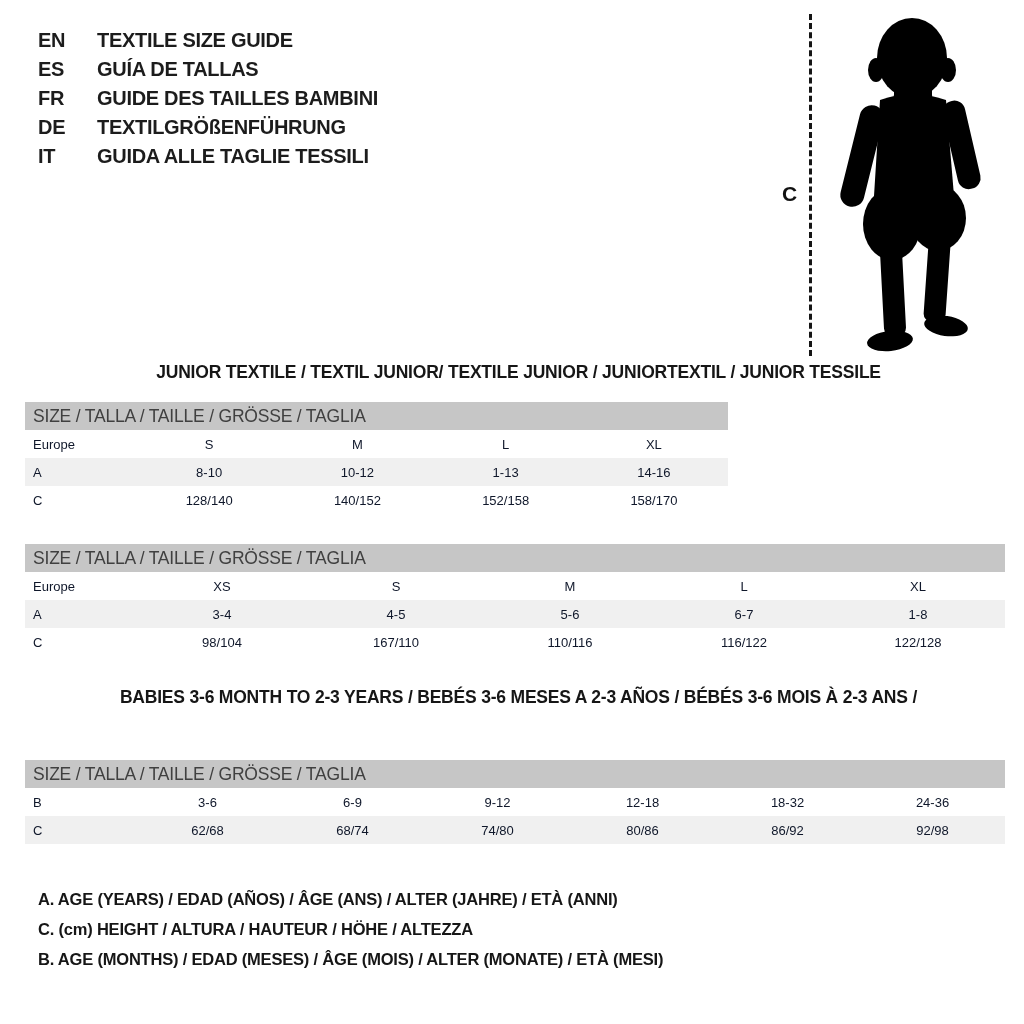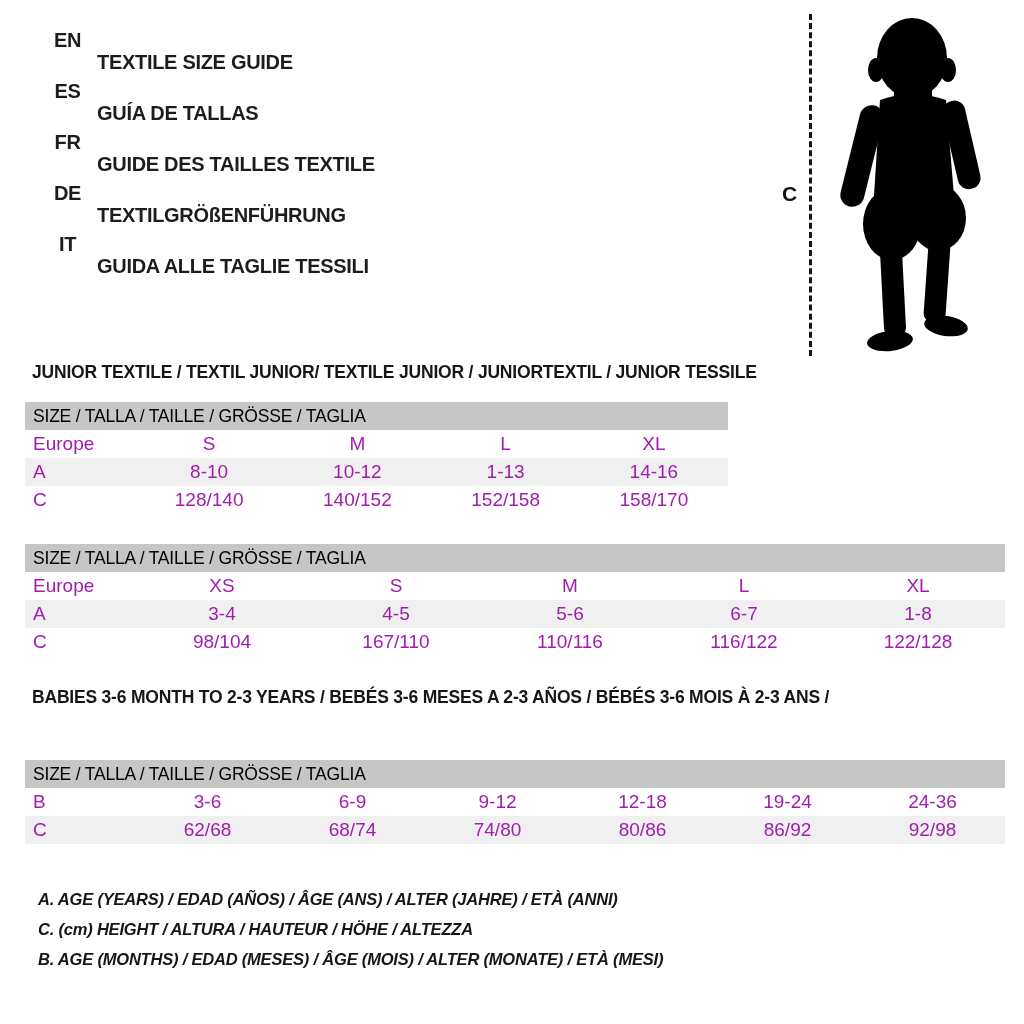--- a/index.html
+++ b/index.html
@@ -6,76 +6,76 @@
   body{
     width:1024px;height:1024px;
     font-family:"Liberation Sans","DejaVu Sans",sans-serif;
     color:#1b1b1b;
     -webkit-font-smoothing:antialiased;
   }
   .page{position:relative;width:1024px;height:1024px;overflow:hidden;background:#fff;}
 
   
   .langs{position:absolute;top:26px;left:38px;}
-  .lang-row{display:flex;font-weight:700;font-size:20px;line-height:29px;letter-spacing:-0.3px;color:#1c1c1c;text-align:center;}
+  .lang-row{display:flex;font-weight:700;font-size:20px;line-height:29px;letter-spacing:-0.3px;color:#1c1c1c;}
   .lang-code{width:59px;flex:0 0 59px;}
-  .lang-title{white-space:nowrap;margin-top:22px;}
+  .lang-title{white-space:nowrap;}
 
   
   .figure{position:absolute;top:10px;left:778px;width:236px;height:356px;}
   .c-label{position:absolute;left:4px;top:172px;font-size:21px;font-weight:700;color:#111;}
   .measure-line{position:absolute;left:31px;top:4px;height:342px;width:0;border-left:3px dashed #151515;}
   .toddler-svg{position:absolute;left:46px;top:0;width:184px;height:352px;}
 
   
   .content{position:absolute;top:362px;left:25px;width:980px;}
   .section-heading{
     margin:0 0 20px 7px;font-size:17.5px;font-weight:700;
-    letter-spacing:-0.2px;color:#161616;line-height:20px;white-space:nowrap;
+    letter-spacing:-0.2px;color:#161616;line-height:20px;white-space:nowrap;text-align:center;
   }
   .section-heading .subscript{font-size:12px;vertical-align:-4px;letter-spacing:0;}
   .babies-heading{line-height:30px;margin-bottom:18px;height:60px;}
   .sec-junior{margin-top:0;}
   .sec-childrens{margin-top:30px;}
   .sec-babies{margin-top:26px;}
 
   
   table{border-collapse:collapse;table-layout:fixed;}
   .junior-table{width:703px;}
   .wide-table{width:980px;}
-  td,th{height:28px;padding:0;font-size:19px;font-weight:400;text-align:center;vertical-align:middle;color:#a21caf;}
+  td,th{height:28px;padding:0;font-size:13px;font-weight:400;text-align:center;vertical-align:middle;color:#0f172a;}
   td.bar{
     background:#c6c6c6;text-align:left;padding-left:8px;
-    font-size:17.5px;color:#000000;letter-spacing:-0.2px;white-space:nowrap;
+    font-size:17.5px;color:#404040;letter-spacing:-0.2px;white-space:nowrap;
   }
   th.row-label{text-align:left;padding-left:8px;font-weight:400;}
   col.label-col{width:110px;}
   tr.shade th, tr.shade td{background:#f0f0f0;}
 
   
   .footnotes{margin:40px 0 0 13px;}
-  .footnote{font-size:16.5px;font-weight:700;line-height:30px;letter-spacing:-0.2px;color:#161616;white-space:nowrap;font-style:italic;}
+  .footnote{font-size:16.5px;font-weight:700;line-height:30px;letter-spacing:-0.2px;color:#161616;white-space:nowrap;}
 </style>
 </head>
 <body>
 
 <div class="page">
 
   <div class="langs">
     <div class="lang-row">
       <span class="lang-code">EN</span>
       <span class="lang-title">TEXTILE SIZE GUIDE</span>
     </div>
     <div class="lang-row">
       <span class="lang-code">ES</span>
       <span class="lang-title">GUÍA DE TALLAS</span>
     </div>
     <div class="lang-row">
       <span class="lang-code">FR</span>
-      <span class="lang-title">GUIDE DES TAILLES TEXTILE</span>
+      <span class="lang-title">GUIDE DES TAILLES BAMBINI</span>
     </div>
     <div class="lang-row">
       <span class="lang-code">DE</span>
       <span class="lang-title">TEXTILGRÖßENFÜHRUNG</span>
     </div>
     <div class="lang-row">
       <span class="lang-code">IT</span>
       <span class="lang-title">GUIDA ALLE TAGLIE TESSILI</span>
     </div>
   </div>
@@ -210,21 +210,21 @@
         <tbody>
           <tr>
             <td class="bar" colspan="7">SIZE / TALLA / TAILLE / GRÖSSE / TAGLIA</td>
           </tr>
           <tr>
             <th class="row-label">B</th>
             <td>3-6</td>
             <td>6-9</td>
             <td>9-12</td>
             <td>12-18</td>
-            <td>19-24</td>
+            <td>18-32</td>
             <td>24-36</td>
           </tr>
           <tr class="shade">
             <th class="row-label">C</th>
             <td>62/68</td>
             <td>68/74</td>
             <td>74/80</td>
             <td>80/86</td>
             <td>86/92</td>
             <td>92/98</td>

